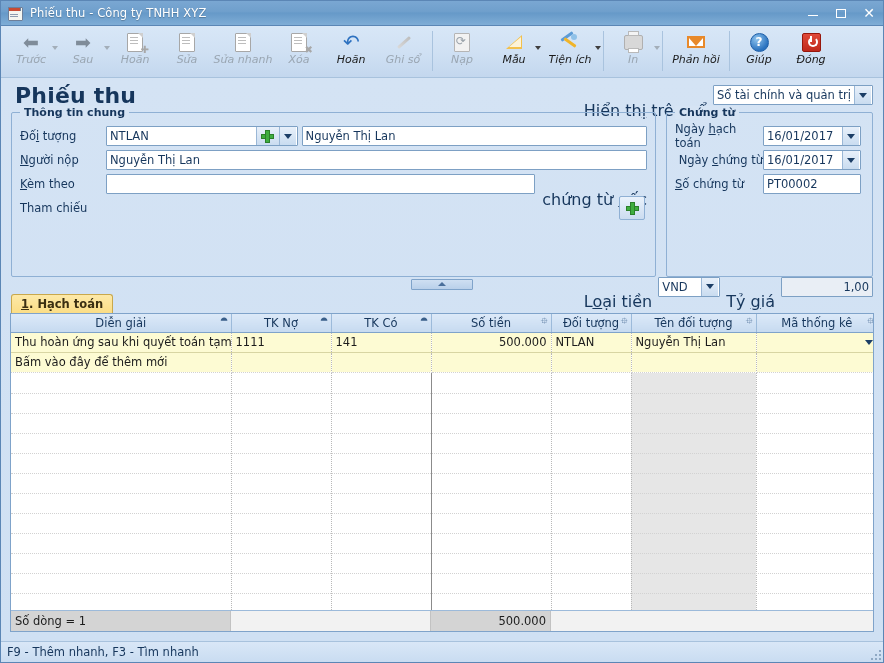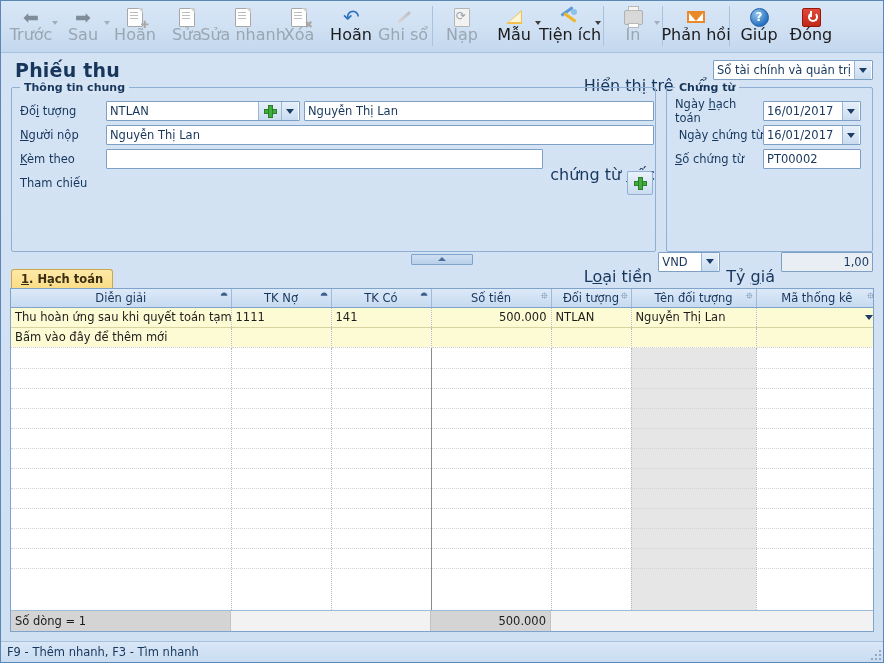--- a/index.html
+++ b/index.html
@@ -102,24 +102,25 @@
     cursor: default;
   }
   .tb-item.wide { width: 60px; }
   .tb-item .ico {
     width: 22px; height: 22px;
     display: flex; align-items: center; justify-content: center;
     position: relative;
     margin-bottom: 1px;
   }
   .tb-item .lbl {
-    font-size: 16px;
+    font-size: 11px;
     color: #1b1b1b;
     white-space: nowrap;
     line-height: 12px;
+    font-style: italic;
   }
   .tb-item.disabled .lbl { color: #9aa6b2; }
   .tb-sep {
     width: 1px; height: 40px;
     background: #a9c3de;
     margin: 2px 3px 0 3px;
     flex: 0 0 auto;
   }
   .tb-caret {
     position: absolute;
@@ -245,21 +246,21 @@
     overflow: hidden;
   }
 
   .pagehead {
     height: 34px;
     display: flex; align-items: center;
     padding: 0 10px 0 14px;
     flex: 0 0 auto;
   }
   .pagetitle {
-    font-size: 19px;
+    font-size: 22px;
     font-weight: 700;
     color: #16365c;
     letter-spacing: .2px;
   }
   .pagehead-right {
     margin-left: auto;
     display: flex; align-items: center; gap: 6px;
   }
   .lbl-sm { font-size: 16px; color: #16365c; white-space: nowrap; margin-top: 30px; }
   u.mn { text-decoration: underline; }
@@ -313,21 +314,21 @@
   .groups {
     display: flex;
     padding: 0 10px;
     gap: 10px;
     flex: 0 0 auto;
   }
   .gbox {
     position: relative;
     border: 1px solid #8fb0d4;
     border-radius: 2px;
-    padding: 11px 0 6px 8px;
+    padding: 11px 8px 6px 8px;
     box-sizing: border-box;
   }
   .gbox > .cap {
     position: absolute;
     top: -7px; left: 8px;
     background: #d6e4f4;
     padding: 0 4px;
     font-size: 11px;
     font-weight: 700;
     color: #16365c;
@@ -496,20 +497,40 @@
   .grip {
     position:absolute; right:2px; bottom:2px; width:12px;height:12px;
   }
   .grip i { position:absolute; width:2px;height:2px;background:#8fa9c4;}
 </style>
 </head>
 <body>
 
 <div class="app">
 
+  <div class="titlebar">
+    <div class="title-icon">
+      <div class="pg"></div>
+      <div class="hd"></div>
+      <div class="ln" style="top:9px"></div>
+      <div class="ln" style="top:11px"></div>
+    </div>
+    <div class="titletext">Phiếu thu - Công ty TNHH XYZ</div>
+    <div class="wbtns">
+      <div class="wbtn">
+          <span class="dash"></span>
+        </div>
+      <div class="wbtn">
+          <span class="sq"></span>
+        </div>
+      <div class="wbtn">
+          <span class="xx">✕</span>
+        </div>
+    </div>
+  </div>
 
   <div class="toolbar">
 
     <div class="tb-item disabled">
       <div class="ico">
           <span class="arrow-l">⬅</span>
         </div>
       <div class="lbl">Trước</div>
       <div class="tb-caret"></div>
     </div>

